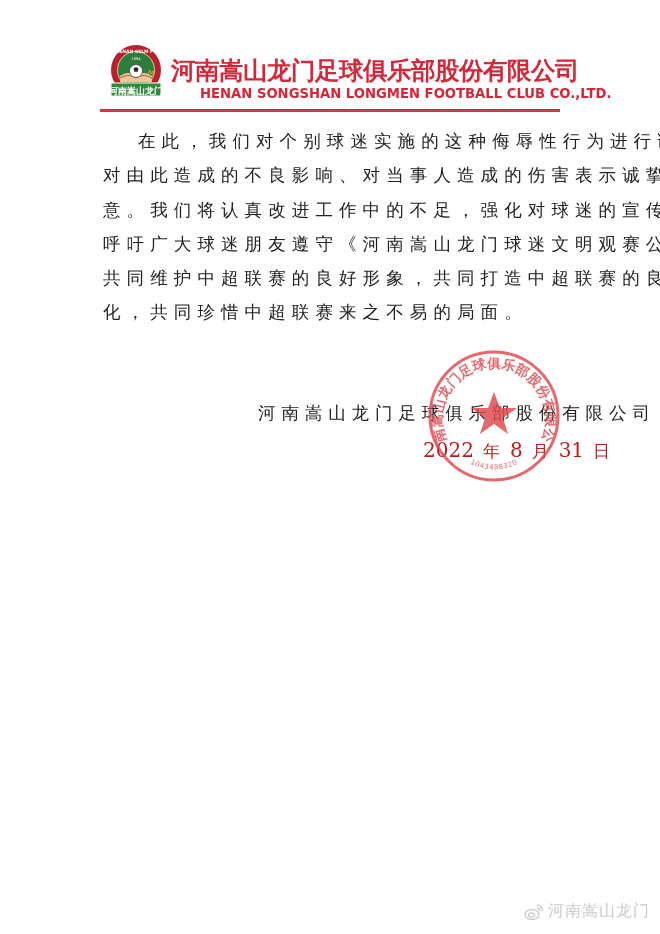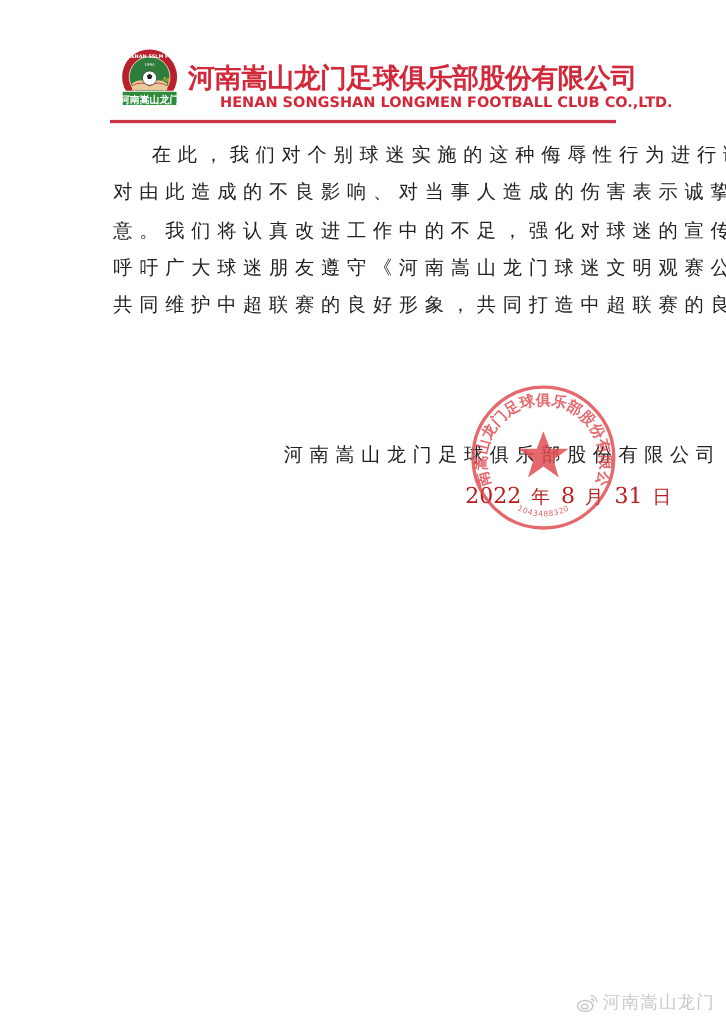--- a/index.html
+++ b/index.html
@@ -78,20 +78,21 @@
   <div class="title-cn">河南嵩山龙门足球俱乐部股份有限公司</div>
   <div class="title-en">HENAN SONGSHAN LONGMEN FOOTBALL CLUB CO.,LTD.</div>
   <div class="header-rule"></div>
 
   <div class="body-text">
     <span class="line indent">在此，我们对个别球迷实施的这种侮辱性行为进行谴责，</span>
     <span class="line">对由此造成的不良影响、对当事人造成的伤害表示诚挚的歉</span>
     <span class="line">意。我们将认真改进工作中的不足，强化对球迷的宣传引导，</span>
     <span class="line">呼吁广大球迷朋友遵守《河南嵩山龙门球迷文明观赛公约》，</span>
     <span class="line">共同维护中超联赛的良好形象，共同打造中超联赛的良好文</span>
+    <span class="line">化，共同珍惜中超联赛来之不易的局面。</span>
   </div>
 
   <div class="signature">河南嵩山龙门足球俱乐部股份有限公司</div>
   <div class="date">
     <span class="num">2022</span><span class="unit">年</span><span class="num">8</span><span class="unit">月</span><span class="num">31</span><span class="unit last">日</span>
   </div>
 
   <svg class="stamp" viewBox="0 0 136 136">
     <defs>
       <path id="arcTop" d="M 22 96 A 52 52 0 1 1 114 96"></path>

